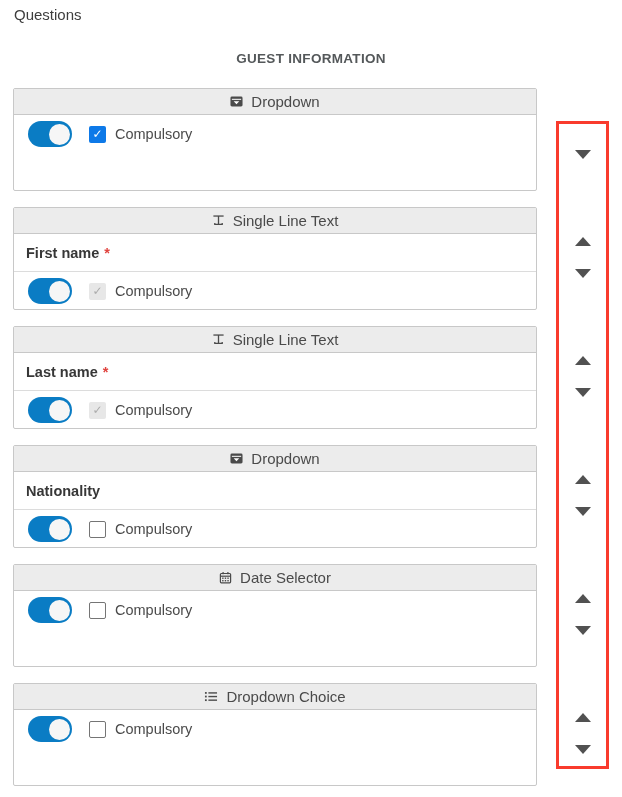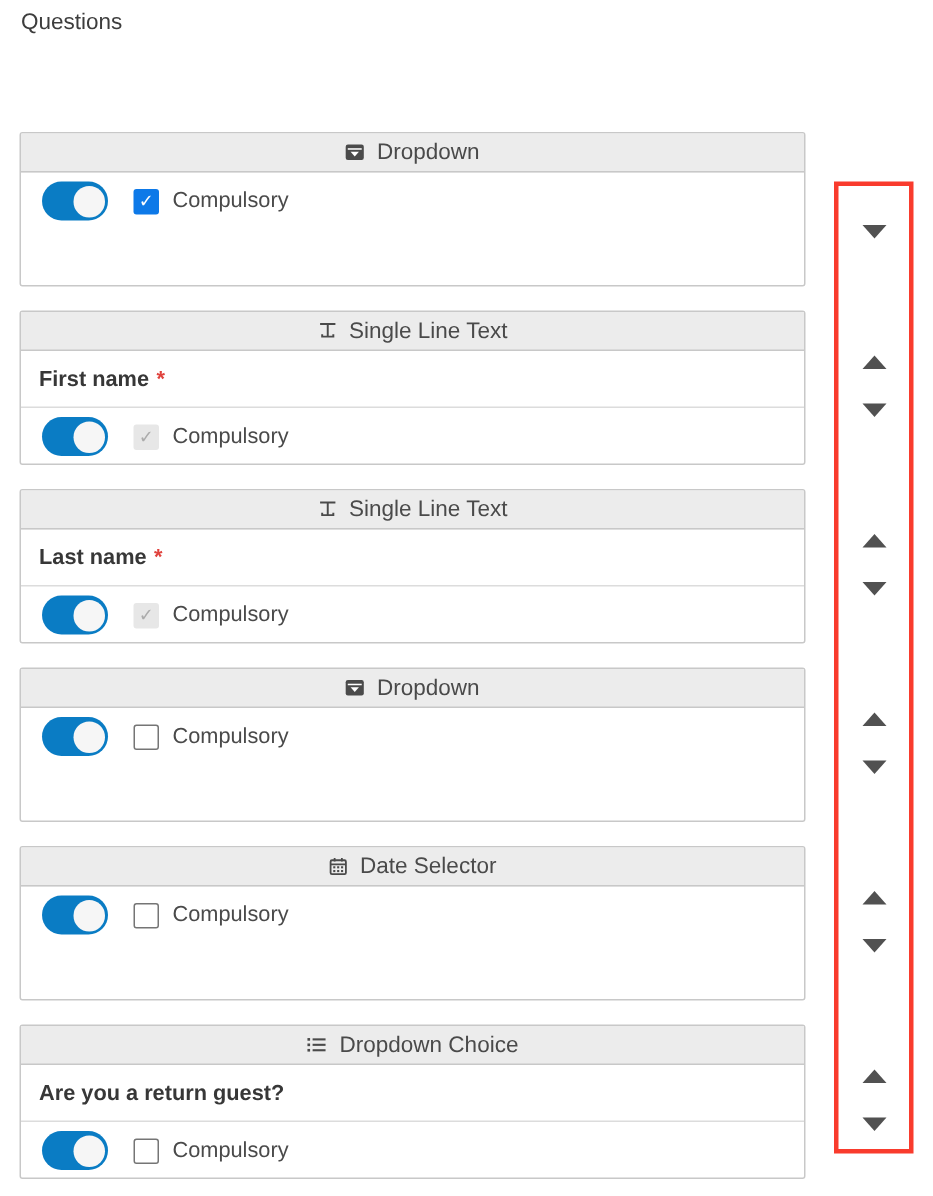--- a/index.html
+++ b/index.html
@@ -72,20 +72,21 @@
     border-left:8px solid transparent; border-right:8px solid transparent;
   }
   .arrow.up   { border-bottom:9px solid var(--arrow-gray,#515151); }
   .arrow.down { border-top:9px solid var(--arrow-gray,#515151); }
 </style>
 </head>
 <body>
 
 <div class="page">
   <div class="page-title">Questions</div>
+  <div class="section-title">GUEST INFORMATION</div>
 
   <div class="cards">
       <div class="card">
     <div class="card-header">
       <span class="type-icon">
             <svg width="13" height="13" viewBox="0 0 14 14">
               <rect x="0.5" y="1.5" width="13" height="11" rx="1.6" fill="#4a4a4a"></rect>
               <rect x="2" y="4.1" width="10" height="1.1" fill="#fff"></rect>
               <path d="M4 6.6h6L7 10z" fill="#fff"></path>
             </svg>
@@ -155,20 +156,24 @@
       <div class="card">
     <div class="card-header">
       <span class="type-icon">
             <svg width="13" height="13" viewBox="0 0 14 14">
               <rect x="0.5" y="1.5" width="13" height="11" rx="1.6" fill="#4a4a4a"></rect>
               <rect x="2" y="4.1" width="10" height="1.1" fill="#fff"></rect>
               <path d="M4 6.6h6L7 10z" fill="#fff"></path>
             </svg>
           </span>
       <span class="type-label">Dropdown</span>
+    </div>
+    <div class="card-question">
+      <span class="q-label">Nationality</span>
+
     </div>
     <div class="card-controls">
       <span class="toggle">
             <span class="knob"></span>
           </span>
       <span class="compulsory-wrap">
         <span class="checkbox unchecked"></span>
         <span class="compulsory-label">Compulsory</span>
       </span>
     </div>
@@ -213,24 +218,20 @@
                 <rect x="4.2" y="2.4" width="9.3" height="1.5"></rect>
                 <rect x="0.5" y="6.1" width="1.9" height="1.9"></rect>
                 <rect x="4.2" y="6.3" width="9.3" height="1.5"></rect>
                 <rect x="0.5" y="10" width="1.9" height="1.9"></rect>
                 <rect x="4.2" y="10.2" width="9.3" height="1.5"></rect>
               </g>
             </svg>
           </span>
       <span class="type-label">Dropdown Choice</span>
     </div>
-    <div class="card-question">
-      <span class="q-label">Are you a return guest?</span>
-
-    </div>
     <div class="card-controls">
       <span class="toggle">
             <span class="knob"></span>
           </span>
       <span class="compulsory-wrap">
         <span class="checkbox unchecked"></span>
         <span class="compulsory-label">Compulsory</span>
       </span>
     </div>
   </div>

